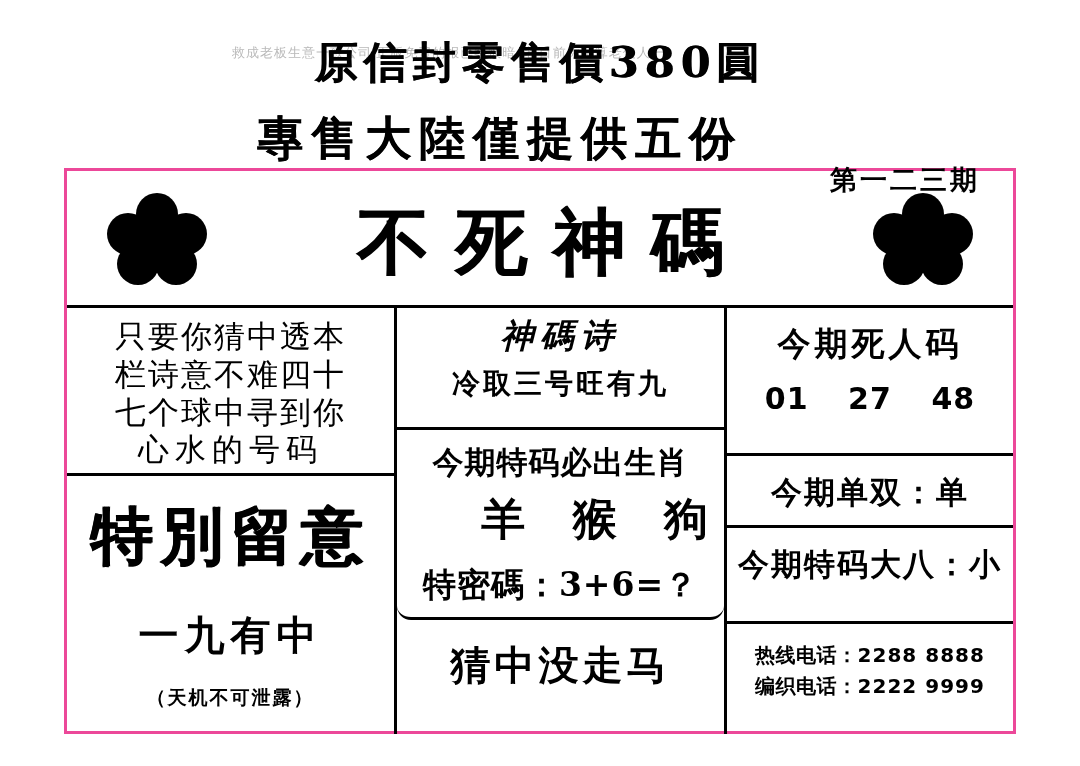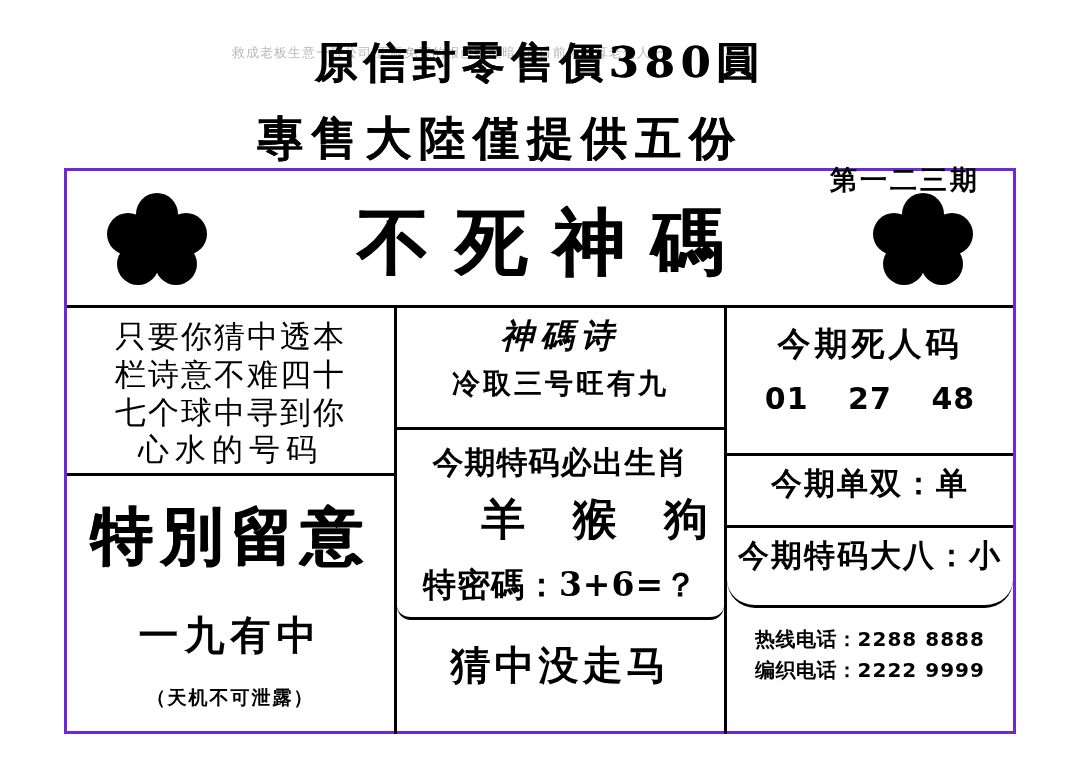--- a/index.html
+++ b/index.html
@@ -75,21 +75,21 @@
     margin-top: 36px;
   }
 
   
   .frame {
     position: absolute;
     left: 64px;
     top: 168px;
     width: 952px;
     height: 566px;
-    border: 3px solid #6d28d9;
+    border: 3px solid #ec4899;
     box-sizing: border-box;
     z-index: 2;
   }
 
   
   .title-band {
     position: absolute;
     left: 0; top: 0;
     width: 100%;
     height: 137px;
@@ -256,21 +256,21 @@
     font-size: 30px;
     font-weight: bold;
     padding: 14px 18px 0 18px;
     letter-spacing: 1px;
   }
   .r-row {
     text-align: center;
     font-size: 31px;
     font-weight: bold;
     letter-spacing: 2px;
-    padding-top: 7px;
+    padding-top: 16px;
   }
   .r-phones {
     padding: 16px 10px 0 10px;
     font-family: "DejaVu Sans", "Liberation Sans", sans-serif;
     font-size: 20px;
     font-weight: bold;
     line-height: 1.55;
     text-align: center;
     letter-spacing: 0.5px;
   }
@@ -349,21 +349,21 @@
           <div class="r-title">今期死人码</div>
           <div class="r-nums">
             <span>01</span>
             <span>27</span>
             <span>48</span>
           </div>
         </div>
         <div class="cell bb" style="height:72px;">
           <div class="r-row">今期单双：单</div>
         </div>
-        <div class="cell bb" style="height:80px;border-radius:28px;">
+        <div class="cell bb" style="height:96px;">
           <div class="r-row">今期特码大八：小</div>
         </div>
         <div class="cell" style="height:130px;">
           <div class="r-phones">
             <div>
               <span>热线电话：</span><span class="num">2288  8888</span>
             </div>
             <div>
               <span>编织电话：</span><span class="num">2222  9999</span>
             </div>

